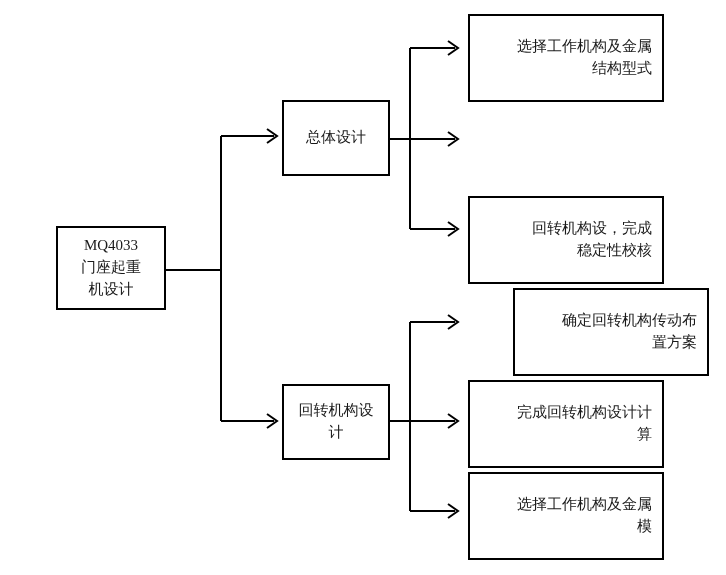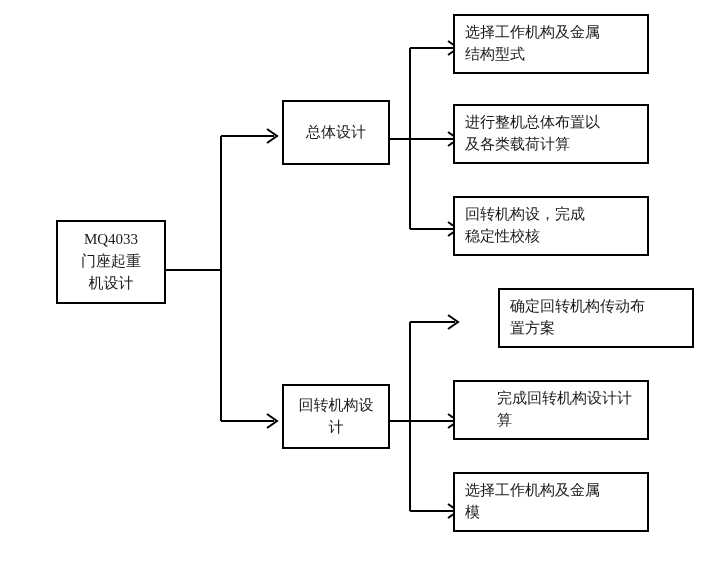--- a/index.html
+++ b/index.html
@@ -38,45 +38,45 @@
   }
   .node-text {
     display: block;
     width: 100%;
     line-height: 1.45;
     white-space: pre-line;
   }
   
   .node-root {
     left: 56px;
-    top: 220px;
+    top: 226px;
     width: 110px;
     height: 84px;
     justify-content: center;
     text-align: center;
     font-size: 15px;
   }
   
   .node-mid {
     left: 282px;
     width: 108px;
-    height: 65px;
+    height: 76px;
     justify-content: center;
     text-align: center;
     font-size: 15px;
   }
   .node-mid-a { top: 100px; }
   .node-mid-b { top: 384px; justify-content: flex-end; }
   
   .node-leaf {
-    left: 453px;
+    left: 468px;
     width: 196px;
-    height: 60px;
+    height: 88px;
     font-size: 15px;
-    text-align: left;
+    text-align: right;
   }
   .node-leaf .node-text {
     padding: 0 10px;
   }
   .leaf-1 { top: 14px; }
   .leaf-2 { top: 104px; }
   .leaf-3 { top: 196px; }
   .leaf-4 { top: 288px; margin-left: 45px; }
   .leaf-5 { top: 380px; padding-left: 32px; }
   .leaf-6 { top: 472px; }
@@ -134,24 +134,20 @@
 
   <div class="node node-mid node-mid-b">
     <span class="node-text">回转机构设
 计</span>
   </div>
 
   <div class="node node-leaf leaf-1">
     <span class="node-text">选择工作机构及金属
 结构型式</span>
   </div>
-  <div class="node node-leaf leaf-2">
-    <span class="node-text">进行整机总体布置以
-及各类载荷计算</span>
-  </div>
   <div class="node node-leaf leaf-3">
     <span class="node-text">回转机构设，完成
 稳定性校核</span>
   </div>
 
   <div class="node node-leaf leaf-4">
     <span class="node-text">确定回转机构传动布
 置方案</span>
   </div>
   <div class="node node-leaf leaf-5">

